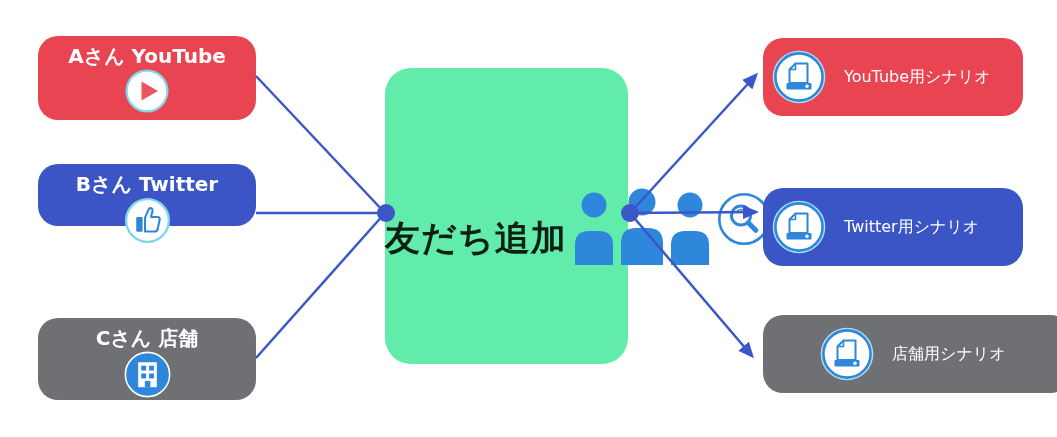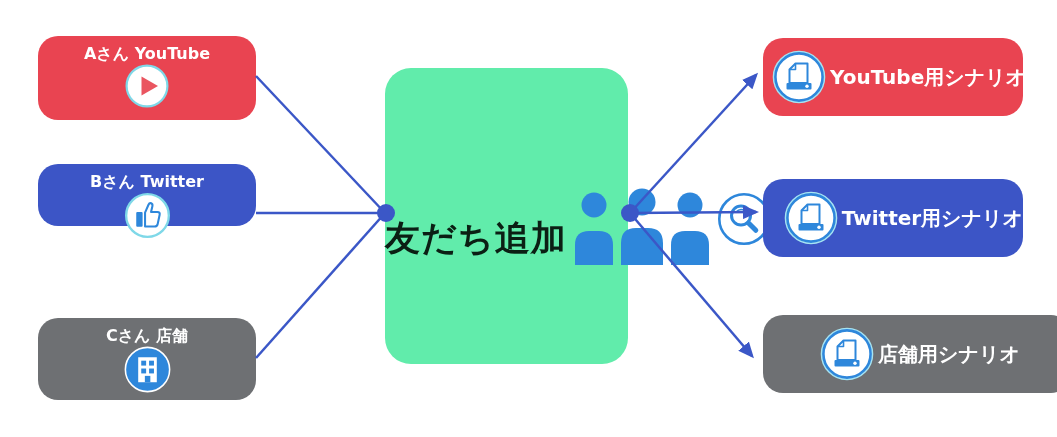--- a/index.html
+++ b/index.html
@@ -9,43 +9,43 @@
   }
   
   .src-box{
     position:absolute;left:38px;width:218px;border-radius:20px;
     display:flex;flex-direction:column;align-items:center;
     color:var(--color-label-text,#fff);
   }
   .src-a{top:36px;height:84px;}
   .src-b{top:164px;height:62px;}
   .src-c{top:318px;height:82px;}
-  .src-label{margin-top:9px;font-size:16px;font-weight:600;line-height:1.15;white-space:nowrap;}
+  .src-label{margin-top:9px;font-size:20px;font-weight:600;line-height:1.15;white-space:nowrap;}
   .src-icon{margin-top:1px;line-height:0;}
   
   .center-box{
     position:absolute;left:385px;top:68px;width:243px;height:296px;border-radius:26px;
     display:flex;flex-direction:row;align-items:center;
   }
   .center-title{
     margin-top:44px;font-size:35px;font-weight:bold;letter-spacing:1px;
     color:var(--color-title-text,#0b1f14);white-space:nowrap;
   }
   .people-wrap{margin-top:16px;line-height:0;}
   .magnifier-wrap{margin-top:5px;line-height:0;}
   
   .out-box{
     position:absolute;left:763px;width:260px;height:78px;border-radius:20px;
     display:flex;align-items:center;color:var(--color-label-text,#fff);
   }
   .out-y{top:38px;}
-  .out-t{top:179px;justify-content:flex-end;}
+  .out-t{top:188px;}
   .out-s{top:315px;}
   .out-icon{margin-left:9px;line-height:0;flex:0 0 auto;}
-  .out-label{margin-left:4px;font-size:20px;font-weight:700;white-space:nowrap;}
+  .out-label{margin-left:18px;font-size:16px;font-weight:400;white-space:nowrap;}
   
   .overlay{position:absolute;left:0;top:0;pointer-events:none;}
   .conn{stroke:var(--color-connector,#3b57c7);stroke-width:2.5;fill:none;}
   .conn-dot{fill:var(--color-connector,#3b57c7);}
   .arrowhead{fill:var(--color-connector,#3b57c7);}
   
   .ic-fill{fill:var(--color-icon-blue,#2e87db);}
   .ic-stroke{stroke:var(--color-icon-blue,#2e87db);fill:none;}
   .ic-stroke-fillwhite{stroke:var(--color-icon-blue,#2e87db);fill:#ffffff;}
   .ring-cyan{stroke:var(--color-ring-cyan,#7fd8e8);fill:#ffffff;}

